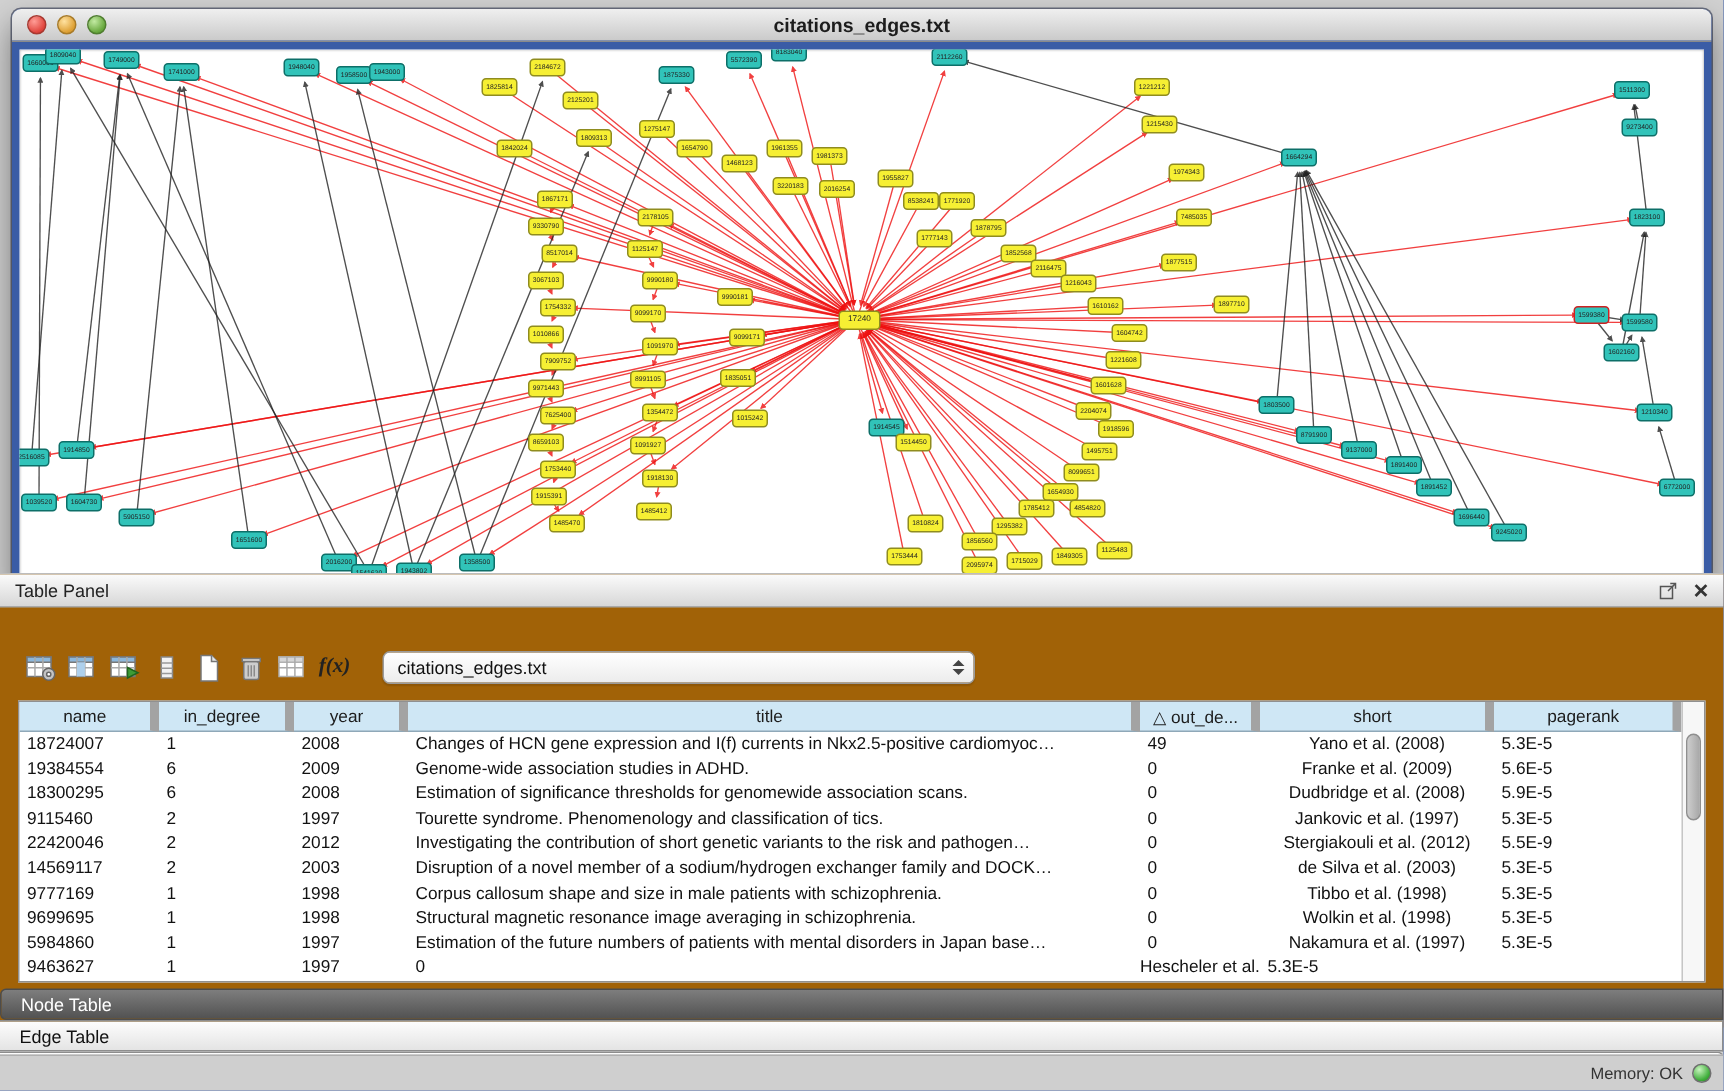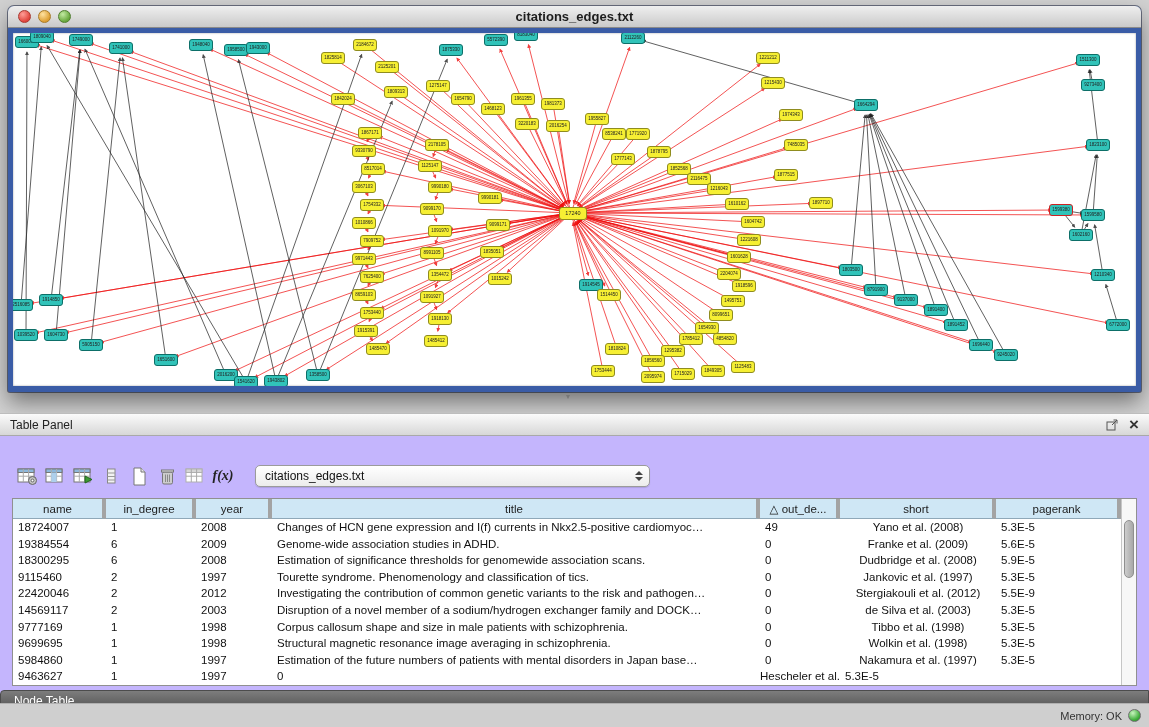--- a/index.html
+++ b/index.html
@@ -49,22 +49,22 @@
   .gnode.y { background:var(--node-yellow,#f6ef33); border:1px solid #8f8c1f; }
   .gnode.t { background:var(--node-teal,#31c3b9); border:1px solid #0d6f68; }
   .gnode.r { background:var(--node-teal,#31c3b9); border:1px solid #cc2222; }
   .gnode.center { width:28px; height:13px; font-size:5.5px; line-height:11px; z-index:5; }
 
   
   .split-grip { position:absolute; left:566px; top:392px; color:#777; font-size:8px; cursor:row-resize; }
 
   
   .table-panel {
-    position:absolute; left:0; top:413px; width:1149px; height:303px;
-    background:#c4b5fd; border-top:1px solid #bdbdbd;
+    position:absolute; left:0; top:382px; width:1149px; height:303px;
+    background:#a16207; border-top:1px solid #bdbdbd;
   }
   .panel-header {
     height:22px; background:linear-gradient(#fbfbfb,#d7d7d7);
     border-bottom:1px solid #a9a9a9;
     display:flex; align-items:center; padding:0 10px;
   }
   .panel-title { font-size:12px; color:#222; }
   .panel-header-icons { margin-left:auto; display:flex; align-items:center; gap:10px; }
   .ph-icon { cursor:pointer; color:#444; font-size:15px; line-height:12px; display:flex; align-items:center; }
 
@@ -90,21 +90,21 @@
   .dd-arrows i.dn { border-top:4px solid #444; }
 
   .table-wrap {
     position:absolute; left:12px; top:84px; width:1125px; height:188px;
     background:#fff; border:1px solid #909090; overflow:hidden;
   }
   .tgrid { margin-right:15px; }
   .thead, .tr { display:grid; grid-template-columns:93px 90px 76px 488px 80px 156px 1fr; }
   .th {
     height:20px; background:var(--table-header-blue,#cfe7f5);
-    border-right:4px solid #a3a3a3; border-bottom:1px solid #8fa8b8;
+    border-right:6px solid #a3a3a3; border-bottom:1px solid #8fa8b8;
     font-size:11.5px; color:#1c1c1c; display:flex; align-items:center; justify-content:center;
     cursor:pointer; overflow:hidden; white-space:nowrap;
   }
   .tr { height:16.6px; }
   .td {
     font-size:11.5px; color:#111; line-height:16.6px; padding-left:5px;
     overflow:hidden; white-space:nowrap;
   }
   .td.c5 { text-align:center; padding-left:0; }
   .vscroll {
@@ -560,21 +560,21 @@
             <div class="td c2">1997</div>
             <div class="td c3">Tourette syndrome. Phenomenology and classification of tics.</div>
             <div class="td c4">0</div>
             <div class="td c5">Jankovic et al. (1997)</div>
             <div class="td c6">5.3E-5</div>
           </div>
           <div class="tr">
             <div class="td c0">22420046</div>
             <div class="td c1">2</div>
             <div class="td c2">2012</div>
-            <div class="td c3">Investigating the contribution of common genetic variants to the risk and pathogen…</div>
+            <div class="td c3">Investigating the contribution of short genetic variants to the risk and pathogen…</div>
             <div class="td c4">0</div>
             <div class="td c5">Stergiakouli et al. (2012)</div>
             <div class="td c6">5.5E-9</div>
           </div>
           <div class="tr">
             <div class="td c0">14569117</div>
             <div class="td c1">2</div>
             <div class="td c2">2003</div>
             <div class="td c3">Disruption of a novel member of a sodium/hydrogen exchanger family and DOCK…</div>
             <div class="td c4">0</div>

